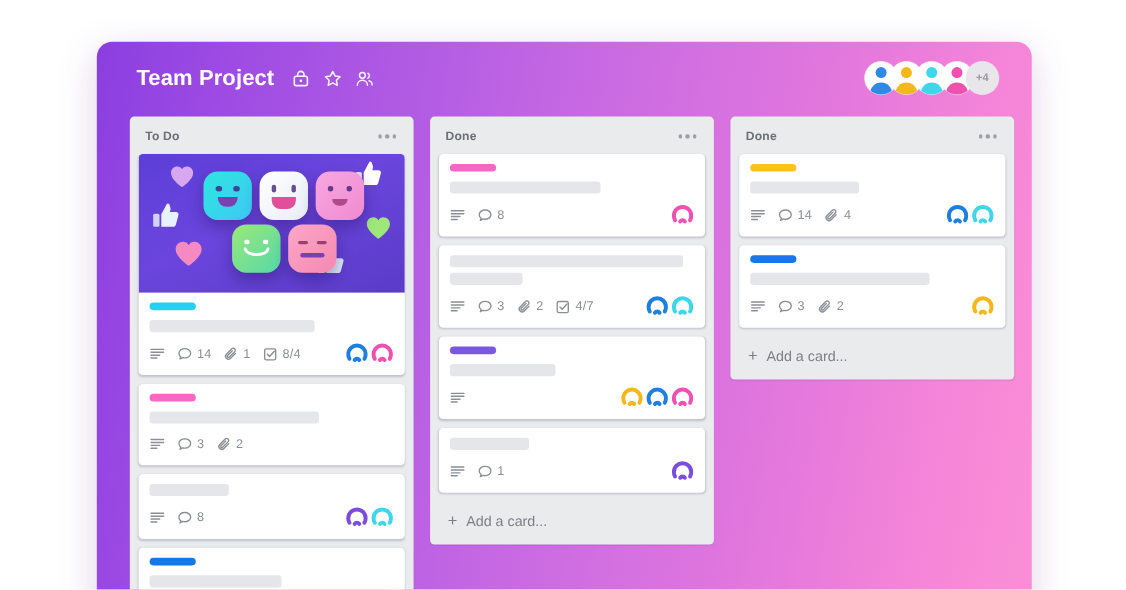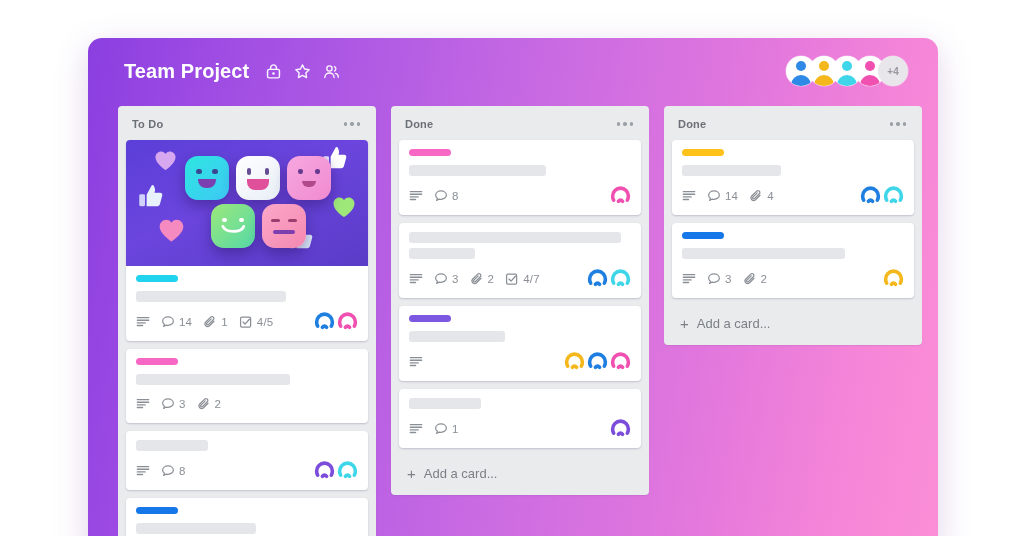--- a/index.html
+++ b/index.html
@@ -263,21 +263,21 @@
                   <svg width="14" height="14" viewBox="0 0 16 16" fill="none">
                     <path d="M12.6 7.2l-5.1 5.1a3 3 0 1 1-4.3-4.3l5.6-5.6a2.1 2.1 0 0 1 3 3l-5.6 5.6a1.2 1.2 0 1 1-1.7-1.7l4.9-4.9" stroke="#8a8f96" stroke-width="1.4" stroke-linecap="round" stroke-linejoin="round"></path>
                   </svg>
                   <span>1</span>
                 </span>
                 <span class="badge">
                   <svg width="14" height="14" viewBox="0 0 16 16" fill="none">
                     <rect x="1.8" y="2.4" width="11.5" height="11.5" rx="1.6" stroke="#8a8f96" stroke-width="1.4"></rect>
                     <path d="M4.6 8.1l2.3 2.3 5-5.5" stroke="#8a8f96" stroke-width="1.5" stroke-linecap="round" stroke-linejoin="round"></path>
                   </svg>
-                  <span>4/5</span>
+                  <span>8/4</span>
                 </span>
                 <span class="badge-avatars">
                   <span>
                     <svg class="mini-av" viewBox="0 0 24 24" fill="none">
                       <path d="M4.2 17.4A9.2 9.2 0 0 1 3 12.6C3 7.5 7 3.6 12 3.6s9 3.9 9 9c0 1.7-.4 3.4-1.2 4.8" stroke="#1e7fe0" stroke-width="4.1" stroke-linecap="round"></path>
                       <path d="M9.6 18.6c.7-.9 1.5-1.3 2.4-1.3s1.7.4 2.4 1.3" stroke="#1e7fe0" stroke-width="4.1" stroke-linecap="round"></path>
                     </svg>
                   </span>
                   <span>
                     <svg class="mini-av" viewBox="0 0 24 24" fill="none">

